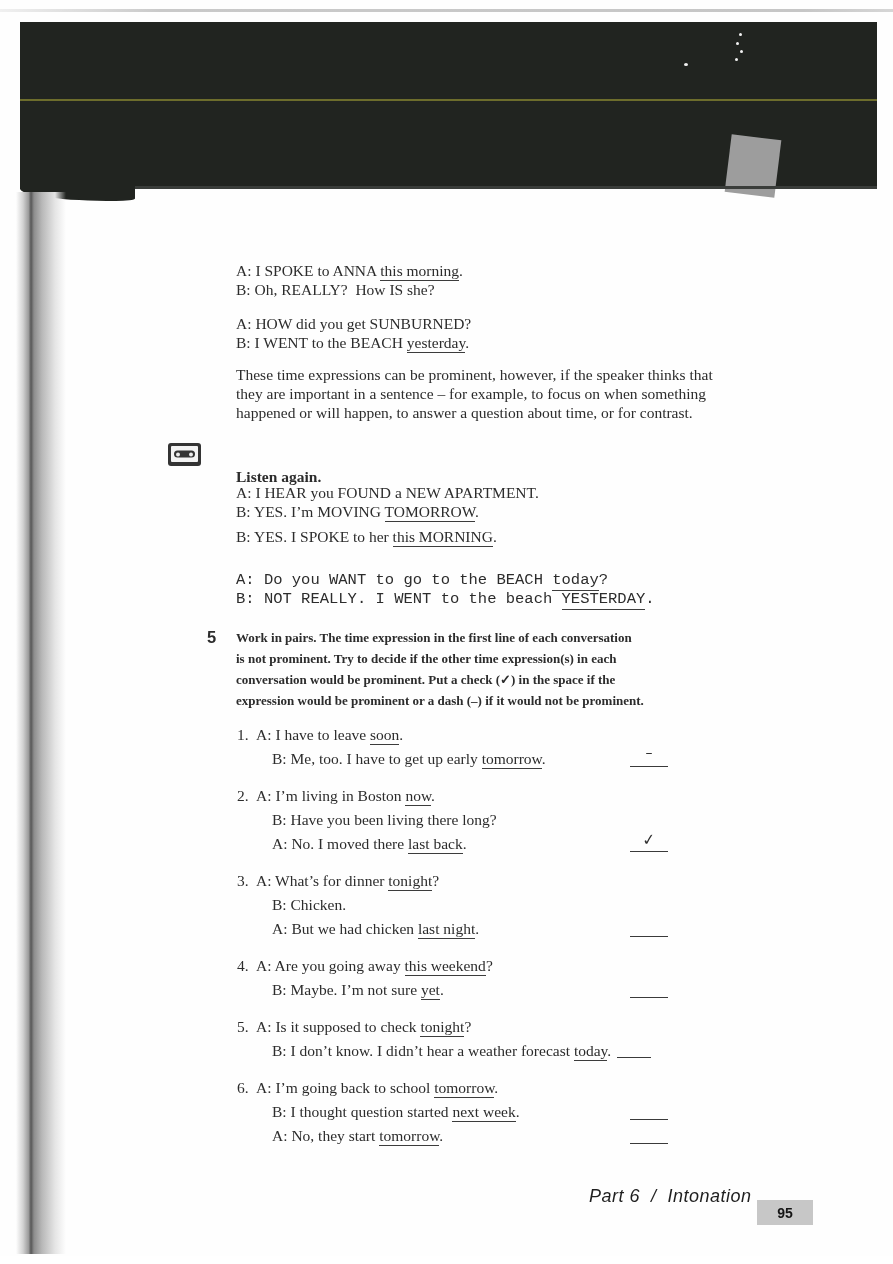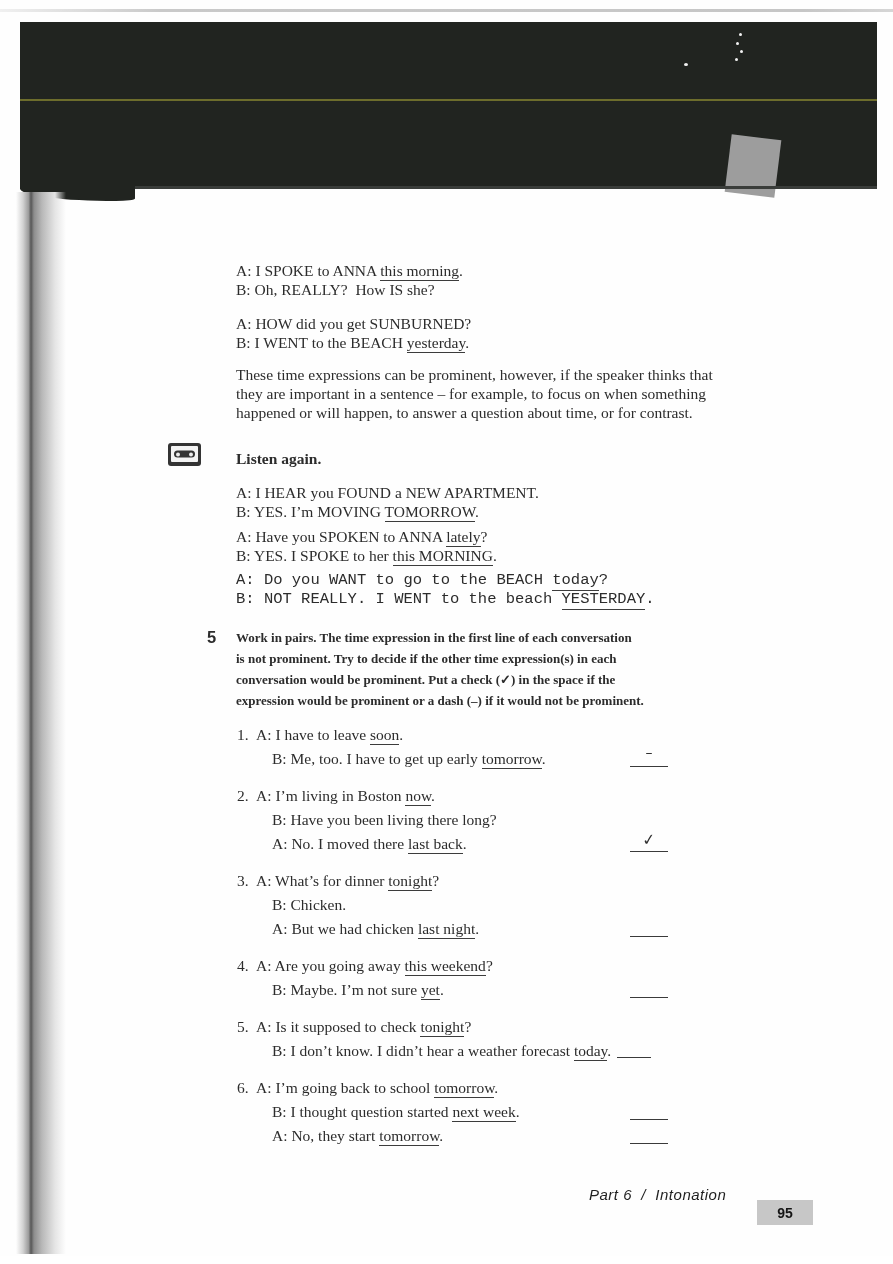--- a/index.html
+++ b/index.html
@@ -55,21 +55,21 @@
   .blank { position:absolute; left:394px; bottom:4px; width:38px; height:16px;
     border-bottom:1.6px solid #3a3a3a; }
   .blank.inline { position:static; display:inline-block; width:34px; height:13px;
     margin-left:6px; vertical-align:-2px; }
   .mark { position:absolute; left:0; right:0; bottom:0; text-align:center;
     color:#2f2f2f; font-family:"DejaVu Sans",sans-serif; }
   .mark-dash { font-size:14px; bottom:2px; }
   .mark-check { font-size:16px; bottom:-1px; transform:rotate(-6deg); }
 
   .footer-label { position:absolute; left:589px; top:1186px; font-family:"Liberation Sans",sans-serif;
-    font-style:italic; font-size:15px; color:#1f1f1f; letter-spacing:.5px; white-space:pre; }
+    font-style:italic; font-size:18px; color:#1f1f1f; letter-spacing:.5px; white-space:pre; }
   .page-badge { position:absolute; left:757px; top:1175px; width:56px; height:25px;
     background:var(--badge,#c7c7c7); display:flex; align-items:center; justify-content:center;
     font-family:"Liberation Sans",sans-serif; font-weight:bold; font-size:14px; color:#141414;margin-top:25px; }
 </style>
 </head>
 <body>
 
 <div id="scan">
 
   <div class="top-line"></div>
@@ -92,24 +92,24 @@
   <div class="block para-lines" style="top:365px;"><div>These time expressions can be prominent, however, if the speaker thinks that</div><div>they are important in a sentence – for example, to focus on when something</div><div>happened or will happen, to answer a question about time, or for contrast.</div></div>
 
   <div class="cassette">
     <div class="cassette-inner">
       <div class="cassette-bar">
         <span class="reel left"></span>
         <span class="reel right"></span>
       </div>
     </div>
   </div>
-  <div class="block listen-label" style="top:449px;">Listen again.</div>
+  <div class="block listen-label" style="top:467px;">Listen again.</div>
 
   <div class="block" style="top:483px;"><div class="dlg-line"><span>A: I HEAR you FOUND a NEW APARTMENT.</span></div><div class="dlg-line"><span>B: YES. I’m MOVING </span><span class="u">TOMORROW</span><span>.</span></div></div>
-  <div class="block" style="top:527px;"><div class="dlg-line"><span>A: Have you SPOKEN to ANNA </span><span class="u">lately</span><span>?</span></div><div class="dlg-line"><span>B: YES. I SPOKE to her </span><span class="u">this MORNING</span><span>.</span></div></div>
+  <div class="block" style="top:527px;"><div class="dlg-line"><span>B: YES. I SPOKE to her </span><span class="u">this MORNING</span><span>.</span></div></div>
   <div class="block" style="top:571px;font-family:Liberation Mono, monospace;"><div class="dlg-line"><span>A: Do you WANT to go to the BEACH </span><span class="u">today</span><span>?</span></div><div class="dlg-line"><span>B: NOT REALLY. I WENT to the beach </span><span class="u">YESTERDAY</span><span>.</span></div></div>
 
   <div class="sec-num">5</div>
   <div class="instructions">
       <div>Work in pairs. The time expression in the first line of each conversation</div>
       <div>is not prominent. Try to decide if the other time expression(s) in each</div>
       <div>conversation would be prominent. Put a check (✓) in the space if the</div>
       <div>expression would be prominent or a dash (–) if it would not be prominent.</div>
     </div>
 

